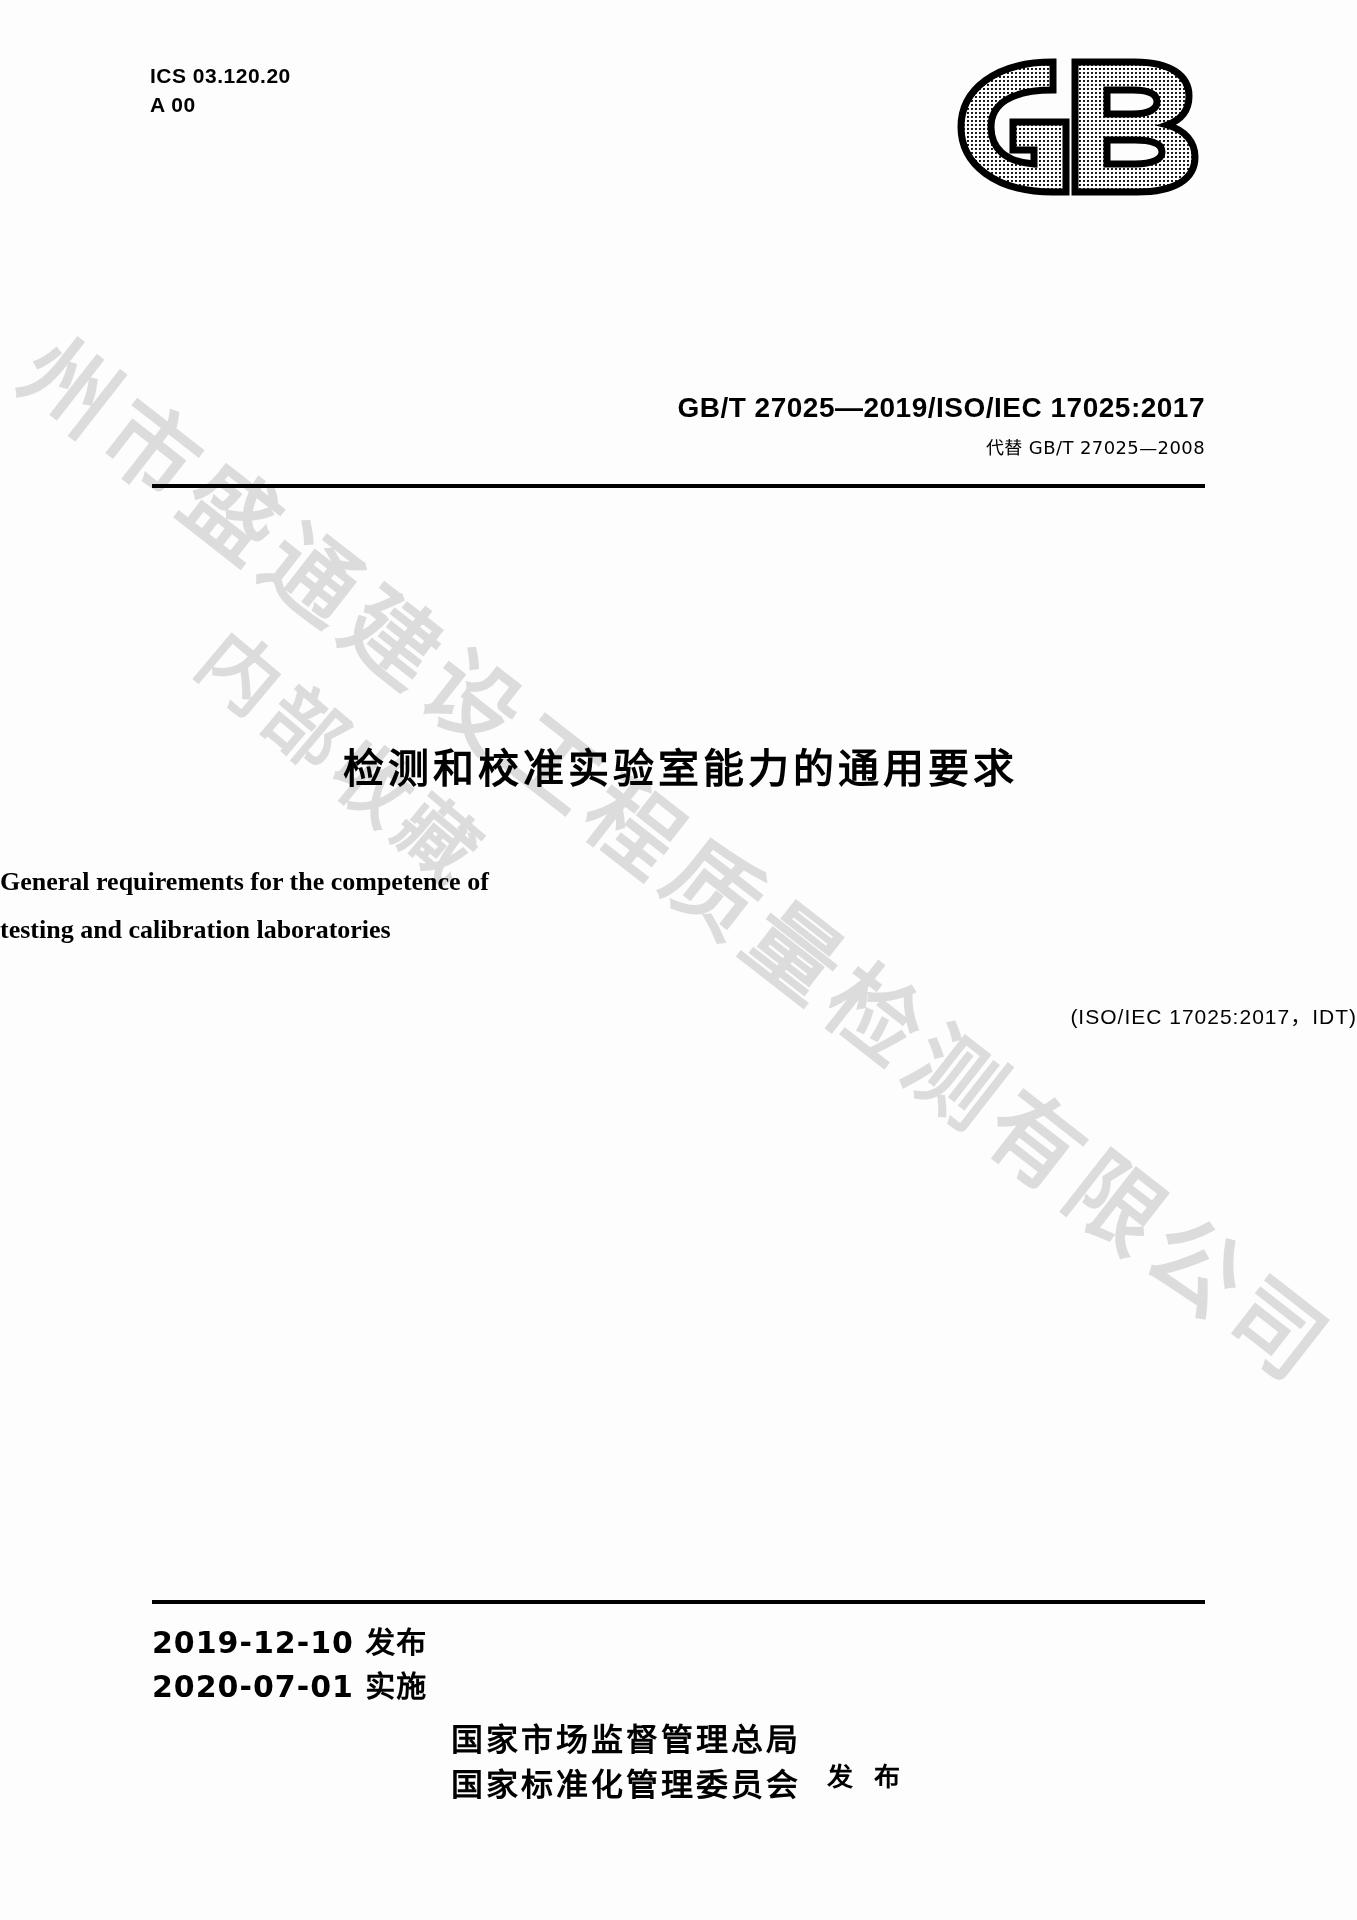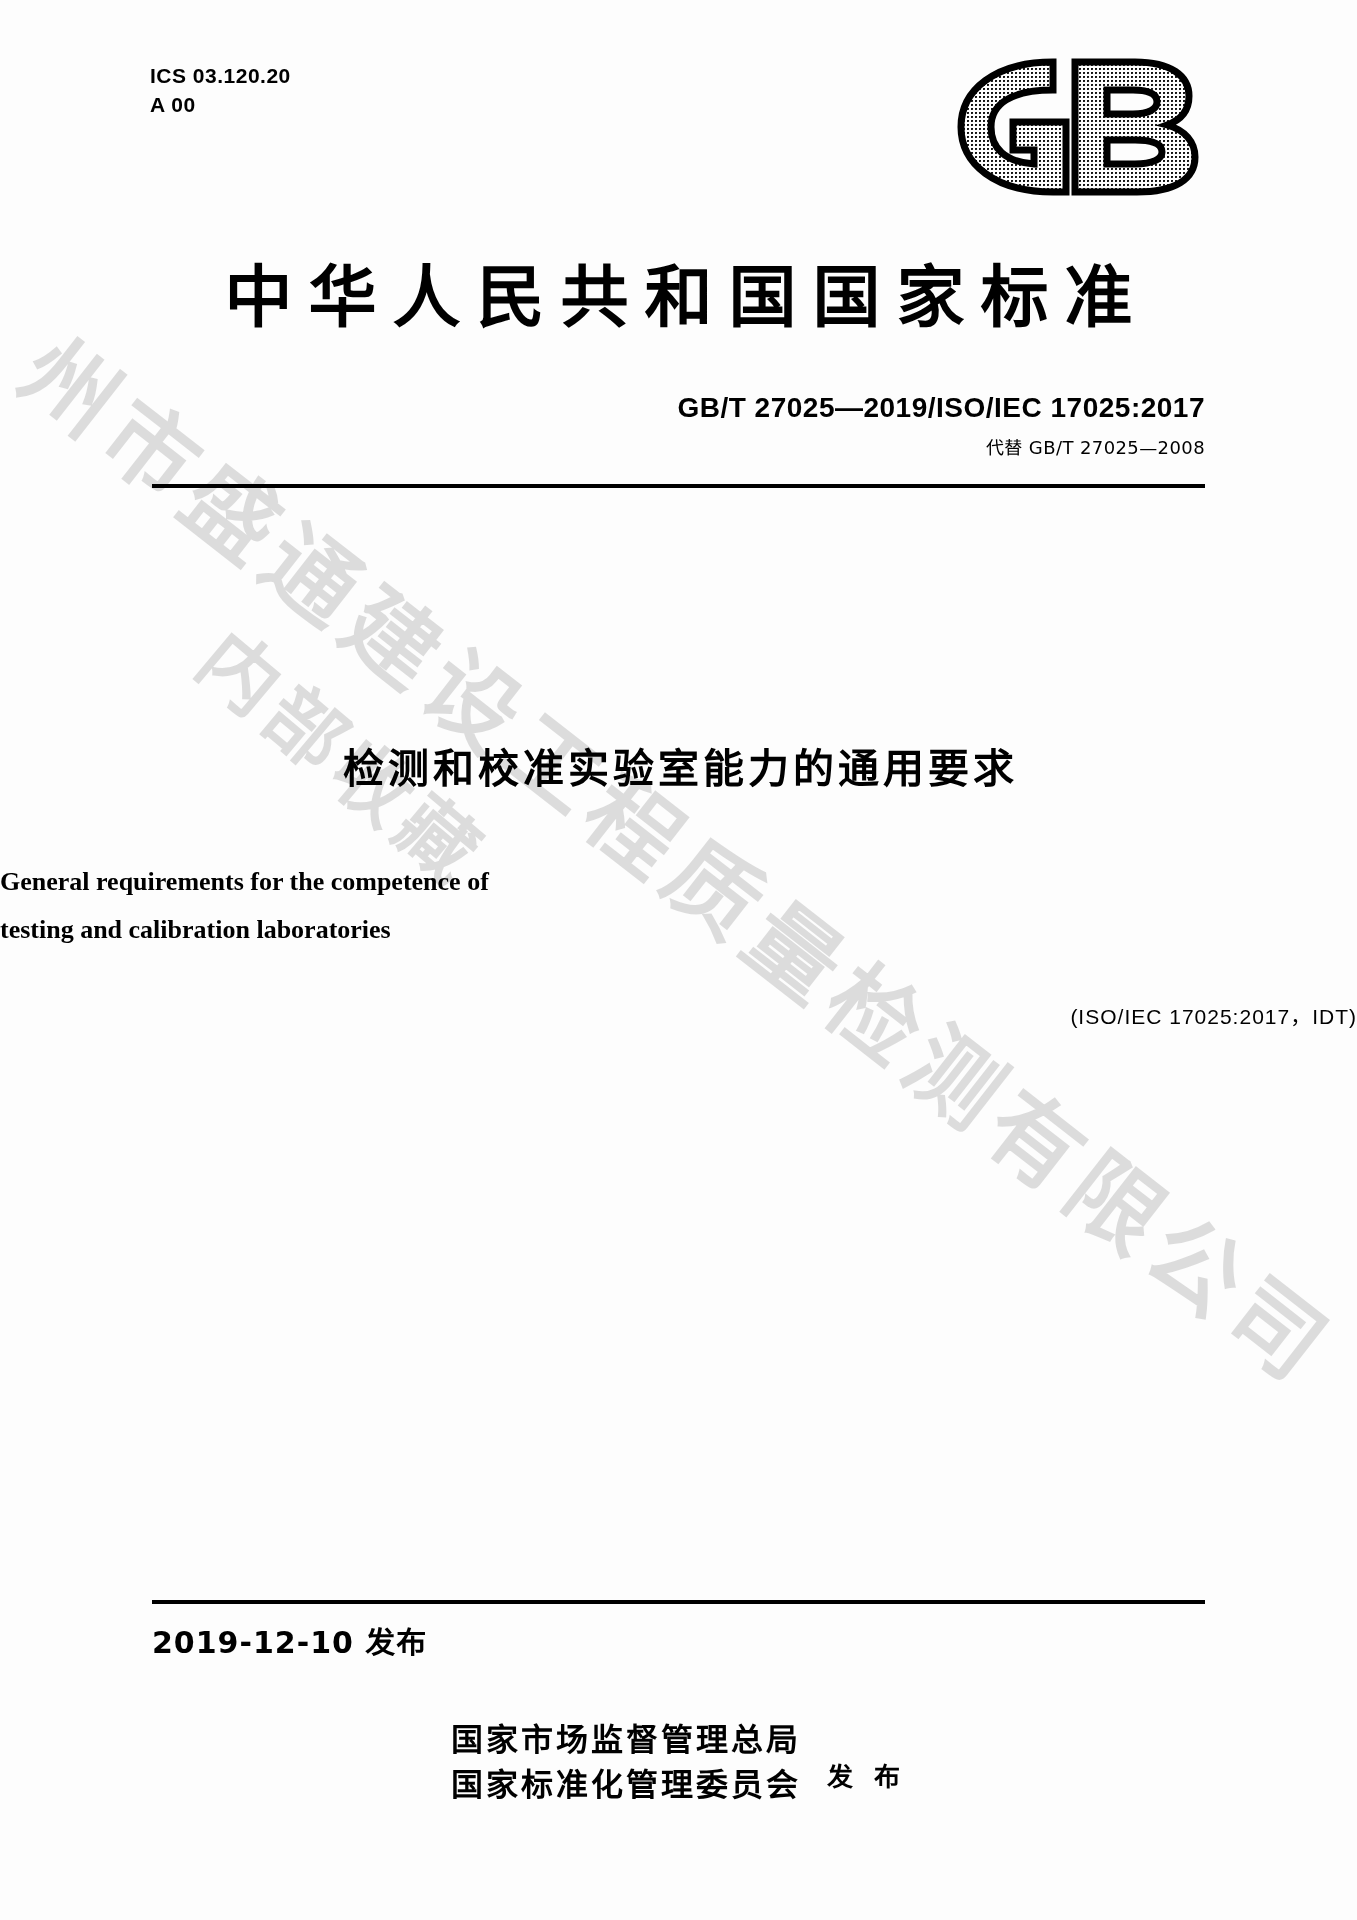--- a/index.html
+++ b/index.html
@@ -229,21 +229,20 @@
       </defs>
 
       <path d="M118 10 C 60 10, 26 38, 26 75 C 26 112, 60 140, 118 140 L 131 140 L 131 70 L 78 70 L 78 98 L 99 98 L 99 112 C 70 110, 56 96, 56 75 C 56 52, 76 38, 118 38 Z" fill="url(#hatch)" stroke="#000" stroke-width="7"></path>
 
       <path d="M140 10 L 200 10 C 236 10, 254 24, 254 44 C 254 58, 246 68, 232 73 C 250 78, 260 90, 260 105 C 260 127, 240 140, 202 140 L 140 140 Z
                M 172 38 L 172 62 L 198 62 C 214 62, 222 57, 222 50 C 222 42, 214 38, 198 38 Z
                M 172 88 L 172 112 L 200 112 C 218 112, 227 107, 227 100 C 227 92, 218 88, 200 88 Z" fill="url(#hatch)" stroke="#000" stroke-width="7" fill-rule="evenodd"></path>
     </svg>
   </div>
 
-  <div class="cn-national-title">中华人民共和国国家标准</div>
 
   <div class="std-no">
     <div class="main">GB/T 27025—2019/ISO/IEC 17025:2017</div>
     <div class="replaces">代替 GB/T 27025—2008</div>
   </div>
 
   <div class="rule-top"></div>
 
   <div class="doc-title-cn">检测和校准实验室能力的通用要求</div>
   <div class="doc-title-en">
@@ -251,20 +250,21 @@
     <div>testing and calibration laboratories</div>
   </div>
   <div class="doc-subtitle">(ISO/IEC 17025:2017，IDT)</div>
 
   <div class="watermark wm1">州市盛通建设工程质量检测有限公司</div>
   <div class="watermark wm2">内部收藏</div>
 
   <div class="rule-bottom"></div>
   <div class="date-row">
     <div>2019-12-10 发布</div>
+    <div>2020-07-01 实施</div>
   </div>
 
   <div class="issuer">
     <div class="issuer-names">
       <div>国家市场监督管理总局</div>
       <div>国家标准化管理委员会</div>
     </div>
     <div class="issuer-verb">发 布</div>
   </div>
 

